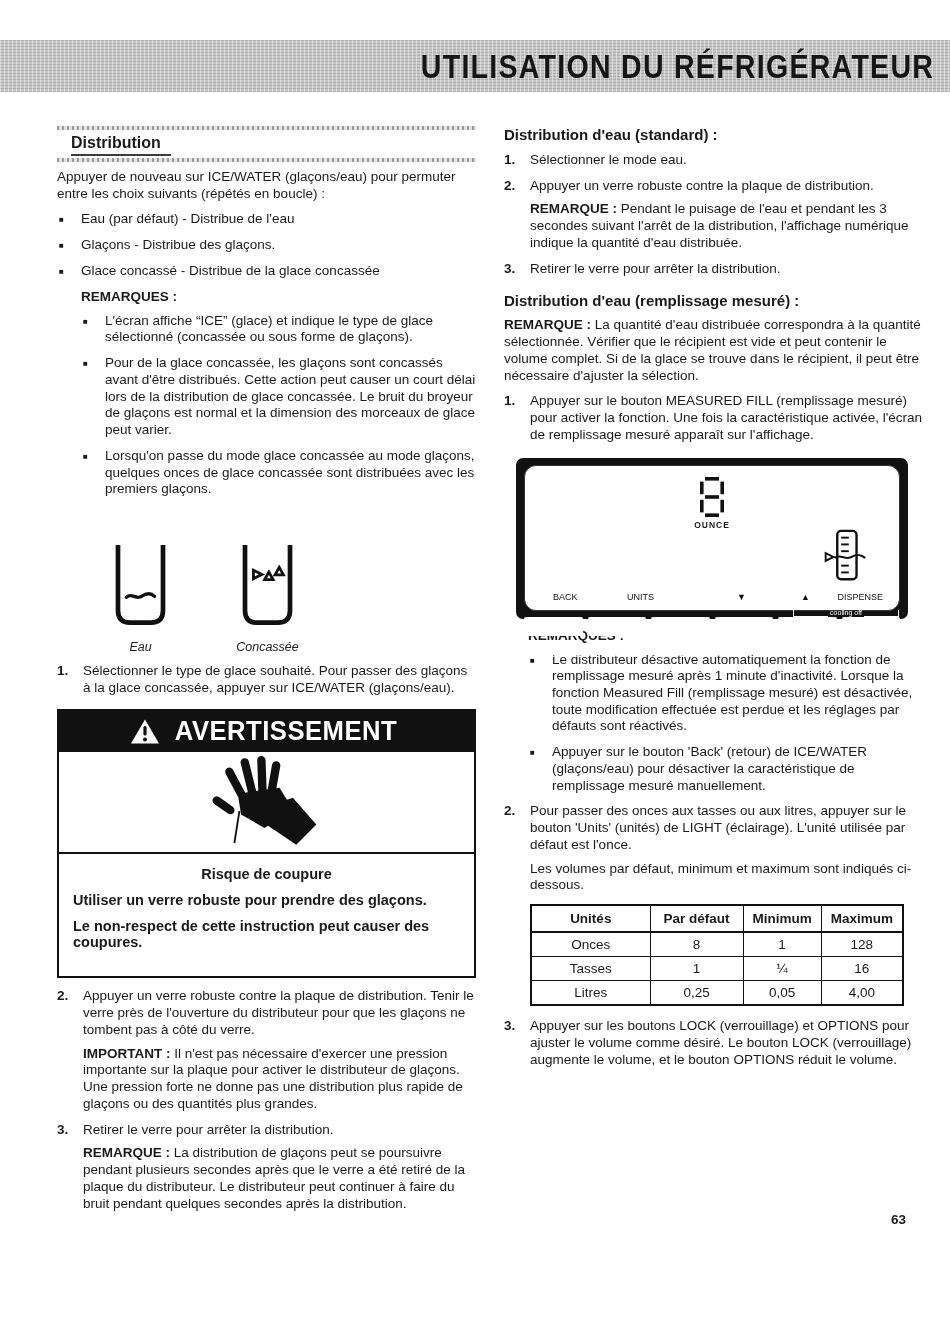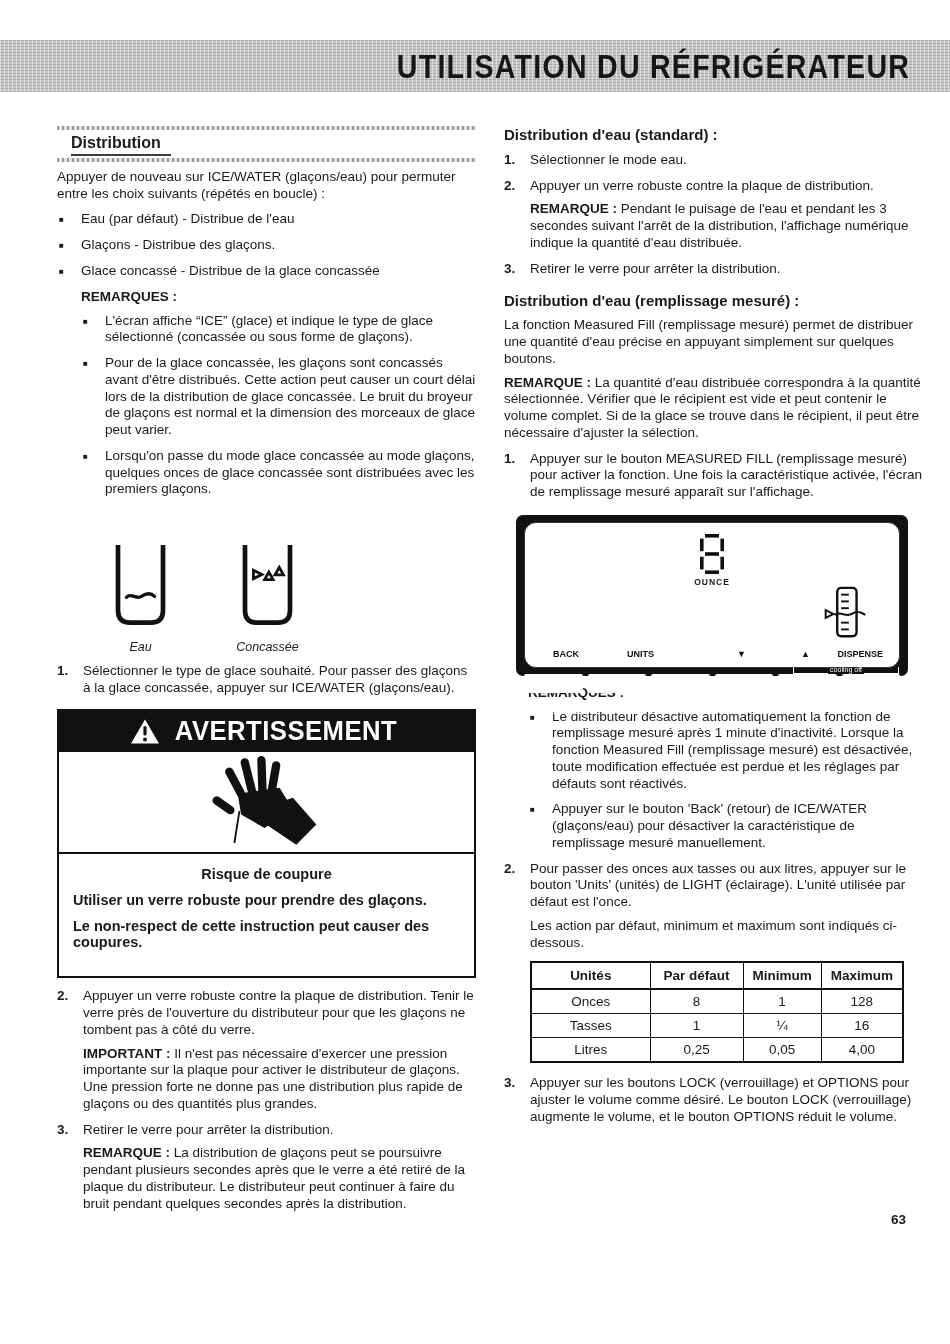--- a/index.html
+++ b/index.html
@@ -6,21 +6,21 @@
   html,body{background:#fff}
   body{width:950px;height:1344px;position:relative;overflow:hidden;
        font-family:"Liberation Sans","DejaVu Sans",sans-serif;color:#1a1a1a}
 
   
   .banner{position:absolute;top:40px;left:0;right:0;height:52px;
     background-color:#c7c7c7;
     background-image:
       repeating-linear-gradient(90deg, rgba(255,255,255,.45) 0 1px, rgba(0,0,0,0) 1px 4px),
       repeating-linear-gradient(0deg, rgba(110,110,110,.30) 0 1px, rgba(0,0,0,0) 1px 3px);
-    display:flex;align-items:center;justify-content:flex-end;padding-right:40px}
+    display:flex;align-items:center;justify-content:flex-end;padding-right:16px}
   .banner-title{font-size:34px;font-weight:700;letter-spacing:1.5px;color:#161616;
     transform:scaleX(.84);transform-origin:right center;white-space:nowrap}
   .scan-mark{position:absolute;left:0;top:56px;width:4px;height:17px;background:#111}
 
   
   .content{position:absolute;top:126px;left:57px;display:flex;gap:28px}
   .col{width:419px}
 
   
   .hatch{height:4px;background:repeating-linear-gradient(90deg,#9a9a9a 0 2px,#e3e3e3 2px 5px)}
@@ -58,21 +58,21 @@
 
   
   .panel{position:relative;width:392px;height:161px;background:#111;border-radius:7px;
     margin:14px 0 0 12px}
   .pdisplay{position:absolute;top:7px;left:8px;right:8px;height:146px;background:#fff;
     border-radius:12px;border:1px solid #333}
   .pdigit{position:absolute;top:11px;left:50%;transform:translateX(-50%)}
   .ounce{position:absolute;top:54px;left:50%;transform:translateX(-50%);
     font-size:8.5px;font-weight:700;letter-spacing:1px}
   .cup{position:absolute;right:32px;top:62px}
-  .sk{position:absolute;bottom:8px;font-size:9px;font-weight:700;color:#111}
+  .sk{position:absolute;bottom:8px;font-size:9px;font-weight:400;color:#111}
   .sk0{left:28px}.sk1{left:102px}.sk2{left:212px}.sk3{left:276px}.sk4{right:16px}
   .pbuttons{position:absolute;top:159px;left:8px;right:8px;display:flex;gap:5px}
   .pbtn{flex:1;height:19px;background:#fff;border-radius:2px}
   .plabels{position:absolute;top:180px;left:8px;right:8px;display:flex;gap:5px;
     color:#fff;text-align:center}
   .plabel-cell{flex:1;min-width:0}
   .pmain{font-size:11.5px;font-weight:700;white-space:nowrap;transform:scaleX(.92)}
   .psub{font-size:6.5px;margin-top:1px;white-space:nowrap}
   .bracket{position:absolute;left:277px;right:9px;bottom:2px;height:9px;display:flex;
     align-items:flex-end;color:#fff}
@@ -226,21 +226,20 @@
         <span>Appuyer un verre robuste contre la plaque de distribution.</span>
         <span class="note" style="display:block"><b>REMARQUE :</b> <span>Pendant le puisage de l'eau et pendant les 3 secondes suivant l'arrêt de la distribution, l'affichage numérique indique la quantité d'eau distribuée.</span></span>
       </span>
     </div>
     <div class="step">
       <span class="num">3.</span>
       <span>Retirer le verre pour arrêter la distribution.</span>
     </div>
 
     <div class="subhead">Distribution d'eau (remplissage mesuré) :</div>
-    <p class="body-p">La fonction Measured Fill (remplissage mesuré) permet de distribuer une quantité d'eau précise en appuyant simplement sur quelques boutons.</p>
     <p class="body-p"><b>REMARQUE :</b> <span>La quantité d'eau distribuée correspondra à la quantité sélectionnée. Vérifier que le récipient est vide et peut contenir le volume complet. Si de la glace se trouve dans le récipient, il peut être nécessaire d'ajuster la sélection.</span></p>
 
     <div class="step">
       <span class="num">1.</span>
       <span>Appuyer sur le bouton MEASURED FILL (remplissage mesuré) pour activer la fonction. Une fois la caractéristique activée, l'écran de remplissage mesuré apparaît sur l'affichage.</span>
     </div>
 
     <div class="panel">
       <div class="pdisplay">
         <div class="pdigit">
@@ -332,21 +331,21 @@
       <div class="b-item">
         <span class="marker">■</span>
         <span>Appuyer sur le bouton 'Back' (retour) de ICE/WATER (glaçons/eau) pour désactiver la caractéristique de remplissage mesuré manuellement.</span>
       </div>
     </div>
 
     <div class="step">
       <span class="num">2.</span>
       <span>
         <span>Pour passer des onces aux tasses ou aux litres, appuyer sur le bouton 'Units' (unités) de LIGHT (éclairage). L'unité utilisée par défaut est l'once.</span>
-        <span class="note" style="display:block">Les action par défaut, minimum et maximum sont indiqués ci-dessous.</span>
+        <span class="note" style="display:block">Les volumes par défaut, minimum et maximum sont indiqués ci-dessous.</span>
       </span>
     </div>
 
     <table class="vtable">
       <colgroup>
           <col class="c0">
           <col class="c1">
           <col class="c2">
           <col class="c3">
         </colgroup>

